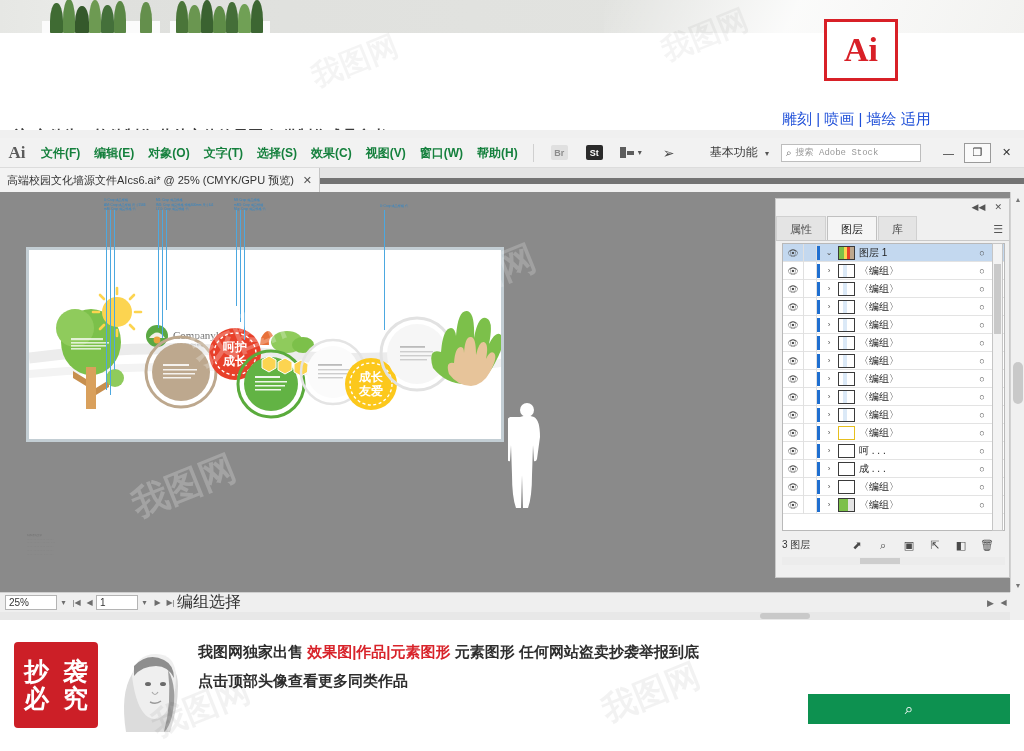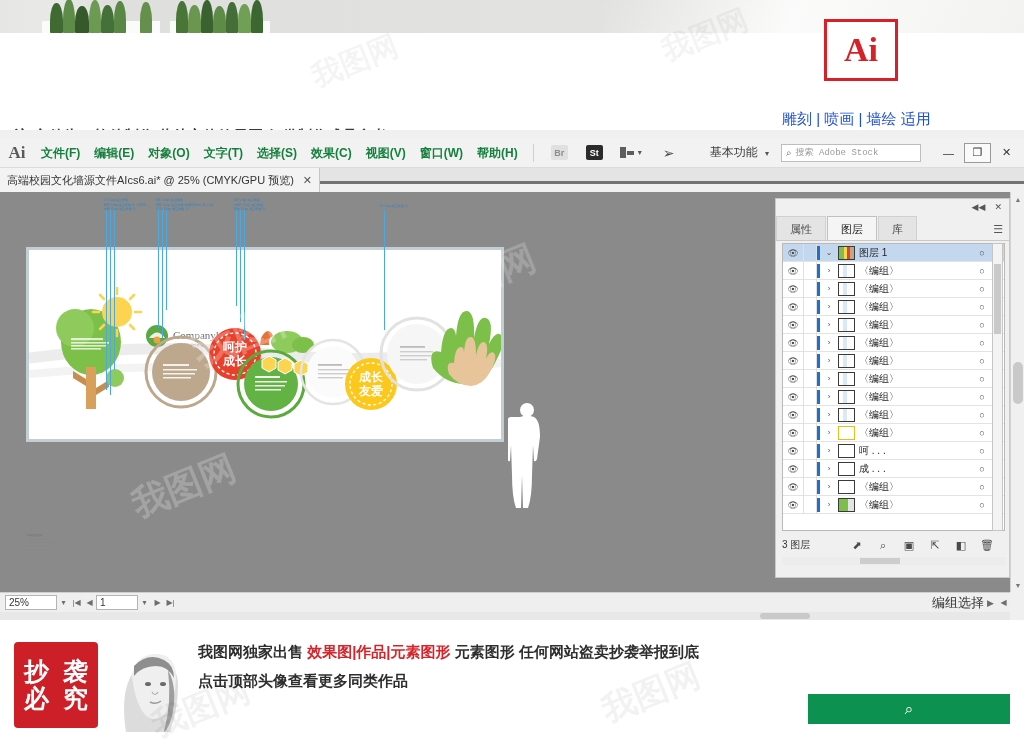--- a/index.html
+++ b/index.html
@@ -84,21 +84,21 @@
   #wincontrols { display:flex; margin-left:14px; margin-right:4px; gap:2px; }
   .winbtn {
     width:27px; height:20px; display:flex; align-items:center; justify-content:center;
     font-size:11px; color:#333; background:#f2f2f2; border:1px solid transparent;
   }
   #win-max { border:1px solid #9a9a9a; background:#fafafa; }
 
   
   #tabstrip {
     position:absolute; left:0; top:38px; width:1024px; height:16px;
-    background:#e4e4e4; border-bottom:3px solid #737373;
+    background:#e4e4e4; border-bottom:6px solid #737373;
   }
   #doctab {
     position:absolute; left:0; top:0; height:24px; background:#f3f3f3;
     border-right:1px solid #c4c4c4; display:flex; align-items:center; padding:0 7px; gap:9px;
   }
   #doctab-title { font-size:11px; color:#333; white-space:nowrap; }
   #doctab-close { font-size:11px; color:#555; cursor:pointer; }
 
   
   #canvas-area {
@@ -138,21 +138,21 @@
   #statusbar {
     position:absolute; left:0; top:462px; width:1010px; height:20px;
     background:#efefef; border-top:1px solid #cfcfcf;
     display:flex; align-items:center; font-size:10px; color:#333;
   }
   .sb-field {
     height:15px; background:#fff; border:1px solid #b4b4b4;
     display:flex; align-items:center; padding:0 3px; font-size:10px;
   }
   .sb-btn { width:13px; text-align:center; color:#6d6d6d; font-size:8px; }
-  #status-tool { flex:1; text-align:right; font-size:13px; color:#333; }
+  #status-tool { flex:1; text-align:left; font-size:16px; color:#333; }
   #status-hscroll { position:absolute; left:0; top:482px; width:1010px; height:8px; background:#e8e8e8; }
 
   
   #dock {
     position:absolute; left:775px; top:68px; width:235px; height:380px;
     background:#f0f0f0; border:1px solid #c9c9c9;
   }
   #dock-head { height:16px; display:flex; align-items:center; justify-content:flex-end; gap:9px; padding-right:7px; }
   .dock-icon { font-size:9px; color:#555; }
   #panel-tabs { height:26px; display:flex; align-items:flex-end; background:#f0f0f0; border-bottom:1px solid #c9c9c9; }

